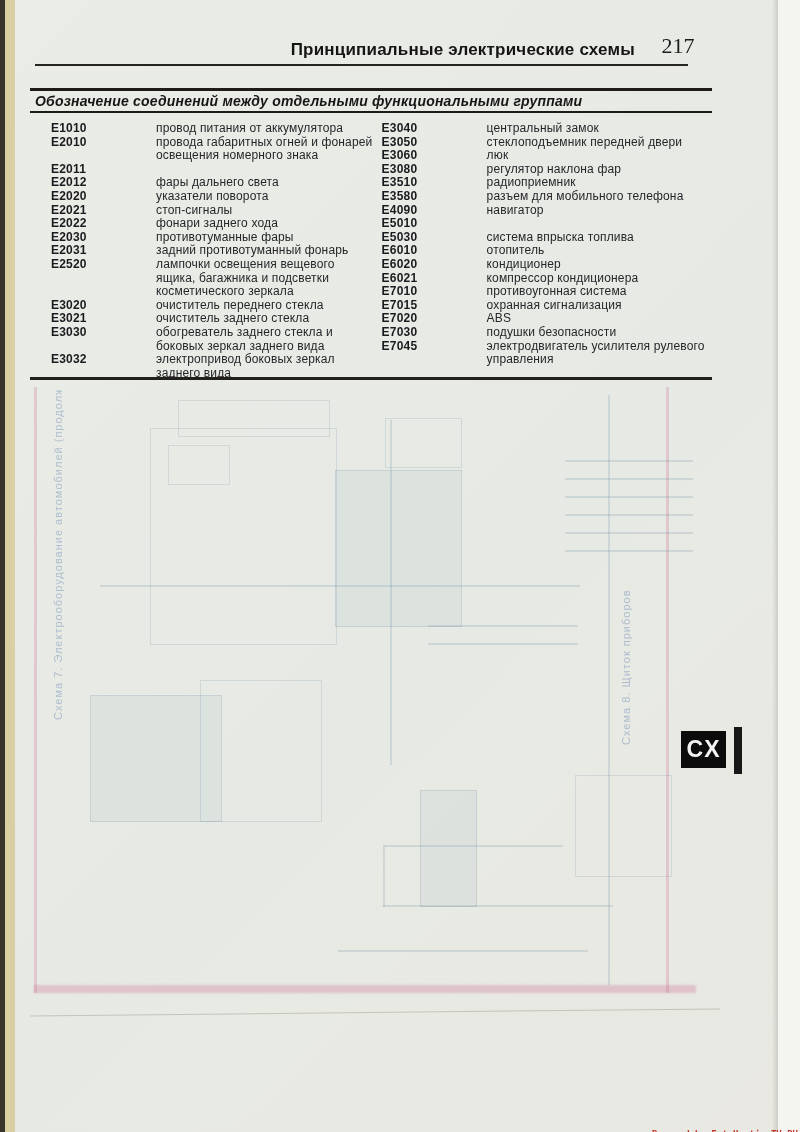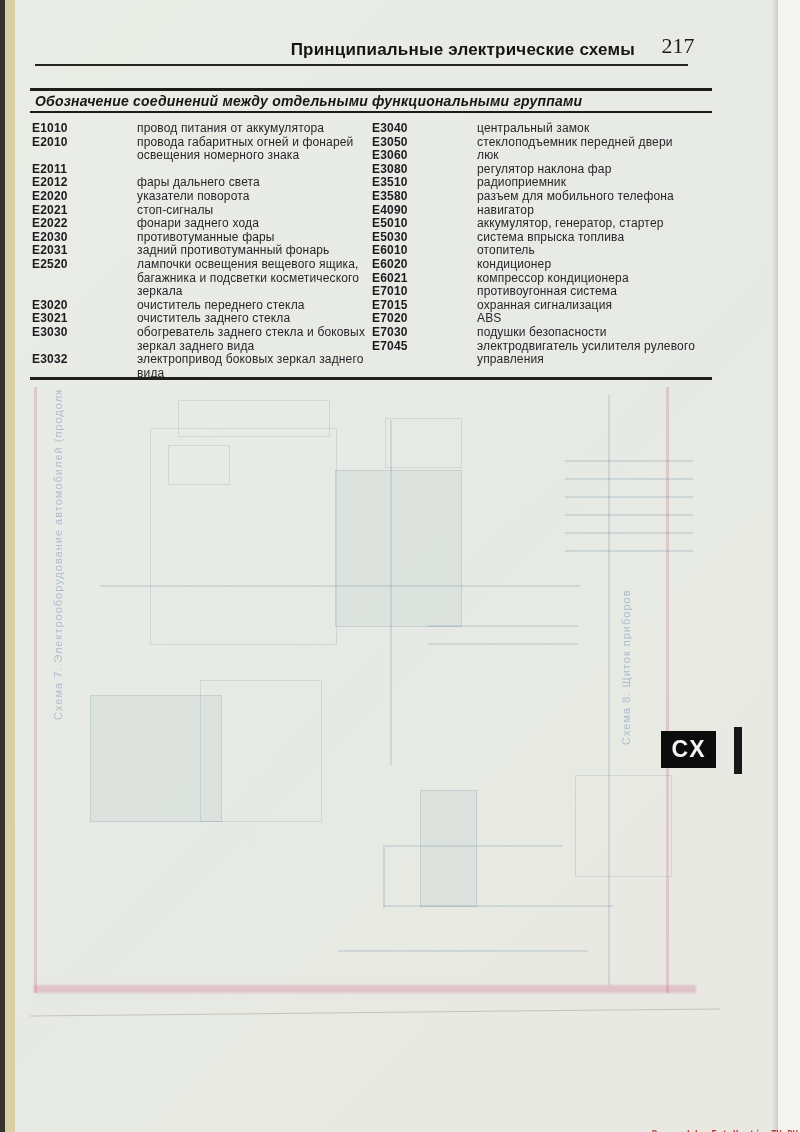--- a/index.html
+++ b/index.html
@@ -25,21 +25,21 @@
 
   
   .sec-rule-top{position:absolute;left:30px;top:88px;width:682px;height:3px;background:#1d1c18;}
   .section-title{position:absolute;left:35px;top:93px;width:676px;
         font-weight:bold;font-size:14px;color:#161616;letter-spacing:.2px;font-style:italic;}
   .sec-rule-bot{position:absolute;left:30px;top:111px;width:682px;height:2px;background:#1d1c18;}
 
   
   .legend{position:absolute;left:32px;top:122px;width:680px;display:flex;color:#26262a;}
   .col{display:flex;flex-direction:column;}
-  .col-left{width:334px;}
+  .col-left{width:334px;margin-left:19px;}
   .col-right{width:340px;margin-left:6px;}
   .row{display:flex;font-size:12px;line-height:13.6px;}
   .code{width:58px;flex:0 0 58px;font-weight:bold;letter-spacing:.2px;color:#1b1b1f;}
   .desc{flex:1;letter-spacing:.15px;padding-left:47px;}
   .legend-rule-bot{position:absolute;left:30px;top:377px;width:682px;height:3px;background:#21201c;}
 
   
   .ghost{position:absolute;left:28px;top:385px;width:692px;height:628px;}
   .g{position:absolute;}
   .gbox{border:1.5px solid rgba(110,140,165,.20);}
@@ -47,21 +47,21 @@
   .gline{background:rgba(115,145,165,.22);}
   .pink{background:rgba(205,120,155,.30);}
   .pinkband{background:rgba(205,115,150,.32);filter:blur(1px);}
   .ghost-vtext{position:absolute;writing-mode:vertical-rl;transform:rotate(180deg);
         color:rgba(80,115,170,.38);font-size:11px;letter-spacing:1px;filter:blur(.7px);
         white-space:nowrap;overflow:hidden;}
   .diag-line{position:absolute;left:30px;top:1012px;width:690px;height:1px;
         background:rgba(150,150,138,.45);transform:rotate(-.6deg);}
 
   
-  .cx-tab{position:absolute;left:661px;top:731px;width:55px;height:37px;background:#0c0c0c;
+  .cx-tab{position:absolute;left:681px;top:731px;width:45px;height:37px;background:#0c0c0c;
         color:#f4f4f4;font-weight:bold;font-size:23px;display:flex;align-items:center;
         justify-content:center;letter-spacing:1px;}
   .edge-bar{position:absolute;left:734px;top:727px;width:8px;height:47px;background:#17171
 7;background:#171717;}
 
   
   .watermark{position:absolute;left:556px;top:1102px;width:242px;text-align:right;
         font-family:"DejaVu Sans Mono",monospace;font-size:9px;font-weight:bold;color:#c2372b;margin-top:27px;}
 </style>
 </head>
@@ -165,21 +165,20 @@
         <div class="row">
           <span class="code">E3580</span>
           <span class="desc">разъем для мобильного телефона</span>
         </div>
         <div class="row">
           <span class="code">E4090</span>
           <span class="desc">навигатор</span>
         </div>
         <div class="row">
           <span class="code">E5010</span>
-          <span class="desc">аккумулятор, генератор, стартер</span>
         </div>
         <div class="row">
           <span class="code">E5030</span>
           <span class="desc">система впрыска топлива</span>
         </div>
         <div class="row">
           <span class="code">E6010</span>
           <span class="desc">отопитель</span>
         </div>
         <div class="row">

